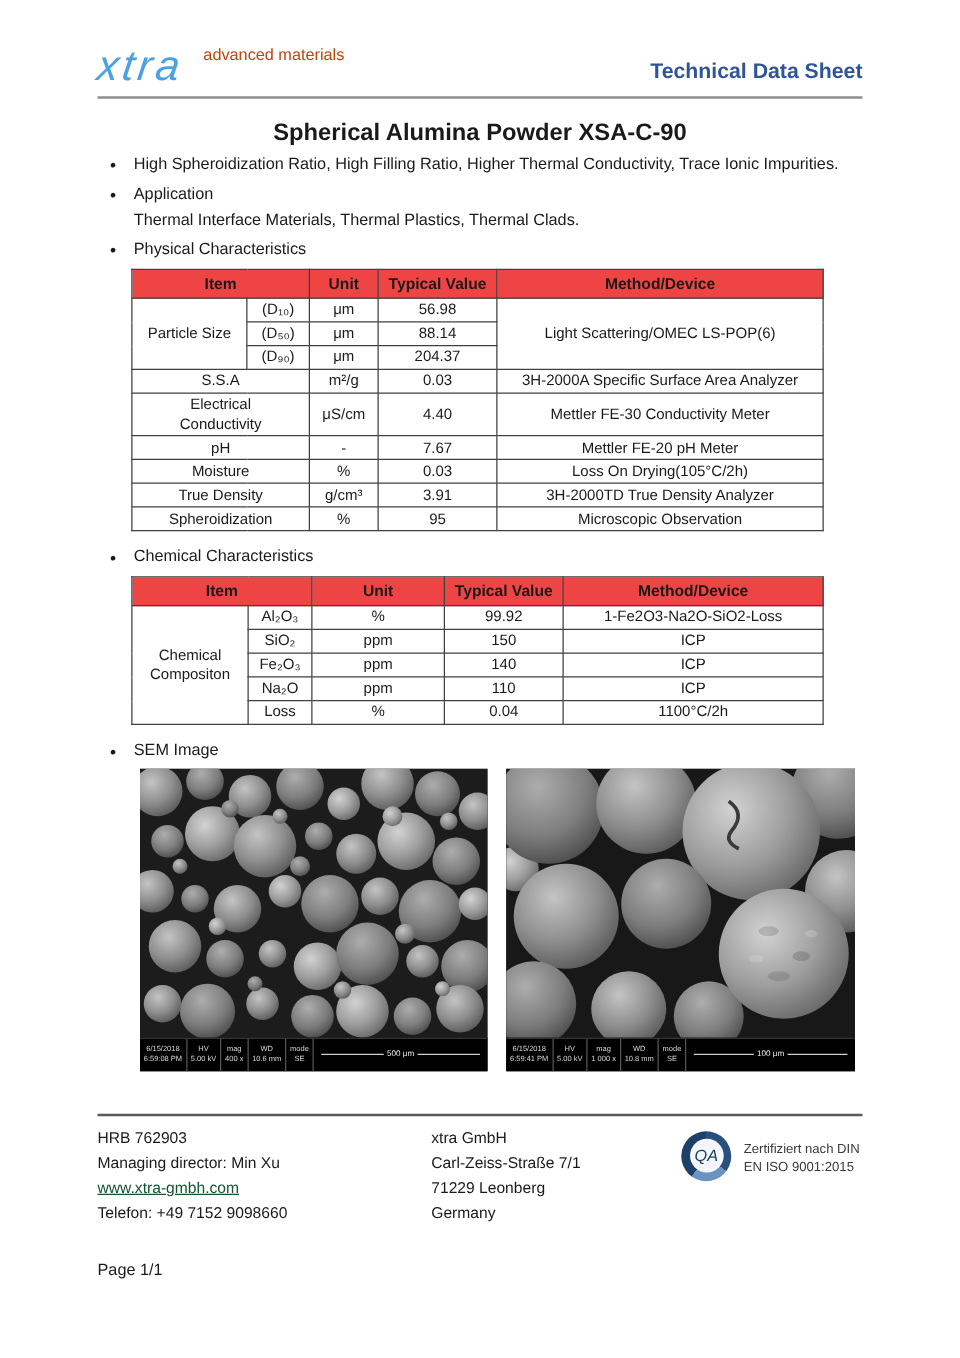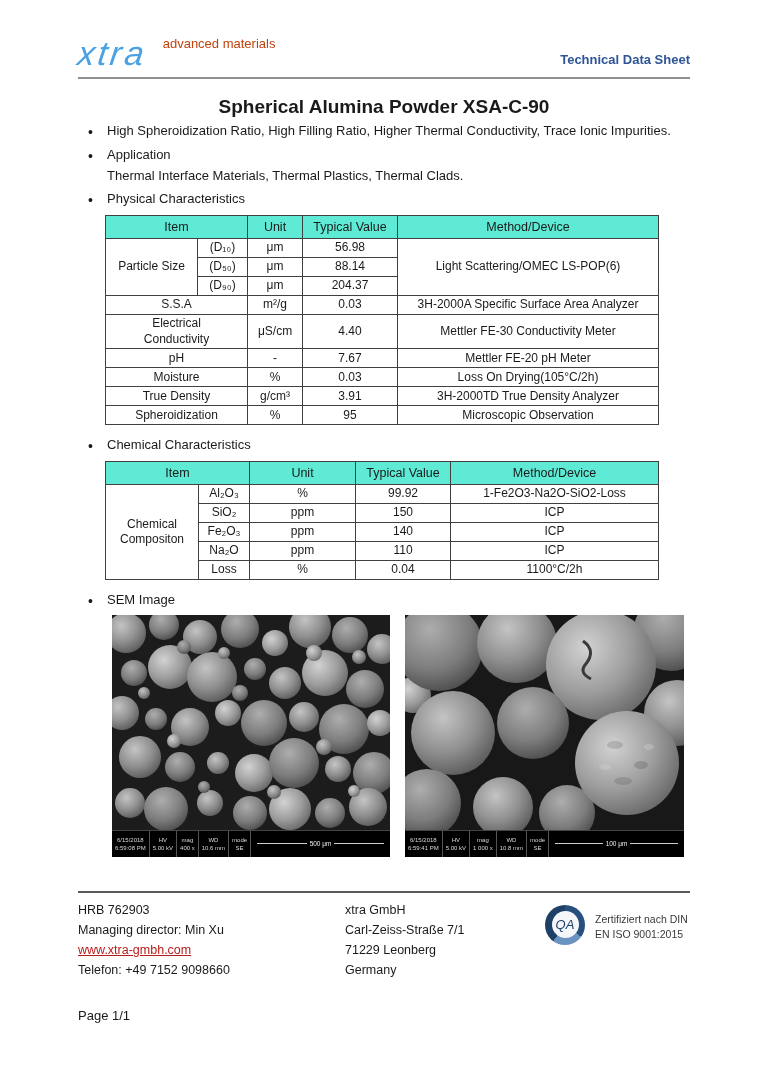--- a/index.html
+++ b/index.html
@@ -8,52 +8,52 @@
     width:768px; height:1086px; overflow:hidden;
     background:#ffffff; color:#1a1a1a;
     font-family:"Liberation Sans","DejaVu Sans",sans-serif;
   }
   .page { padding:36px 78px 0 78px; }
 
   
   .hdr { display:flex; align-items:flex-end; border-bottom:2px solid #8f8f8f; padding-bottom:9px; }
   .logo { font-size:34px; font-style:italic; color:#4aa2e2; letter-spacing:3px; line-height:0.85; transform:skewX(-8deg); }
   .tagline { color:#c2410c; font-size:13px; margin-left:16px; margin-bottom:17px; }
-  .doctype { margin-left:auto; font-size:13px; font-weight:700; color:#2F5597; margin-bottom:1px; }
+  .doctype { margin-left:auto; font-size:17px; font-weight:700; color:#2F5597; margin-bottom:1px; }
 
   .title { text-align:center; font-size:19px; font-weight:700; margin-top:17px; }
 
   
   .bullets { list-style:none; margin:0 0 0 0; padding:0; font-size:13px; }
   .bullets > li { position:relative; padding-left:29px; margin-top:3px; line-height:1.6; }
   .bullets > li::before { content:"\2022"; position:absolute; left:10px; top:0; font-size:14px; }
   .subline { line-height:1.6; }
 
   
   table { border-collapse:collapse; table-layout:fixed; width:553px; margin:5px 0 8px -2px; font-size:12px; }
   th, td { border:1px solid #404040; padding:1px 3px; text-align:center; vertical-align:middle; white-space:pre-line; line-height:1.3; }
-  th { background:#5eead4; font-weight:400; font-size:12.5px; height:23px; }
+  th { background:#ef4444; font-weight:700; font-size:12.5px; height:23px; }
   td { height:19px; }
 
   
   .sem-row { display:flex; gap:15px; margin:4px 0 0 5px; }
   .sem-fig { width:278px; background:#000; }
   .sem-fig svg { display:block; }
   .sem-bar { height:27px; background:#000; color:#d8d8d8; display:flex; align-items:stretch; border-top:1px solid #444; }
   .sem-cell { display:flex; flex-direction:column; justify-content:center; align-items:center; gap:2px; padding:0 3px; border-right:1px solid #555; white-space:nowrap; font-size:6px; line-height:1; }
   .sem-scale { flex:1; display:flex; align-items:center; gap:3px; padding:0 6px; font-size:6.5px; color:#eee; }
   .sem-scale .line { flex:1; height:1px; background:#cfcfcf; }
 
   
   .footer { margin-top:34px; border-top:2px solid #5a5a5a; padding-top:8px; display:flex; font-size:12.5px; }
   .f-col div { margin-bottom:2px; line-height:1.45; }
   .f-left { width:267px; }
   .f-center { width:200px; }
   .f-right { display:flex; gap:10px; margin-top:4px; }
-  .f-link { color:#b91c1c; text-decoration:underline; }
+  .f-link { color:#14532d; text-decoration:underline; }
   .badge { width:40px; height:40px; border-radius:50%; background:conic-gradient(#27507e 0 35%, #6a93c2 35% 60%, #1d3f68 60% 100%); display:flex; align-items:center; justify-content:center; flex:0 0 auto; }
   .badge-inner { width:27px; height:27px; border-radius:50%; background:#f4f6f9; display:flex; align-items:center; justify-content:center; font-family:Liberation Sans, sans-serif; font-style:italic; font-size:13px; color:#1d3f68; }
   .cert { font-size:10.5px; color:#3a3a3a; line-height:1.4; margin-top:7px; }
 
   .page-num { text-align:left; margin-top:27px; font-size:13px; }
 </style>
 </head>
 <body>
 
 <div class="page">

